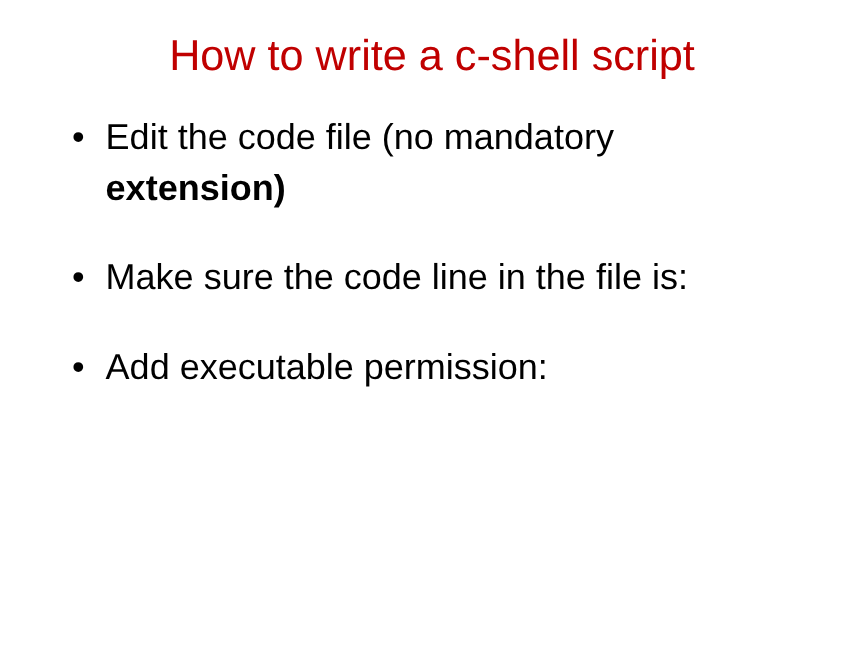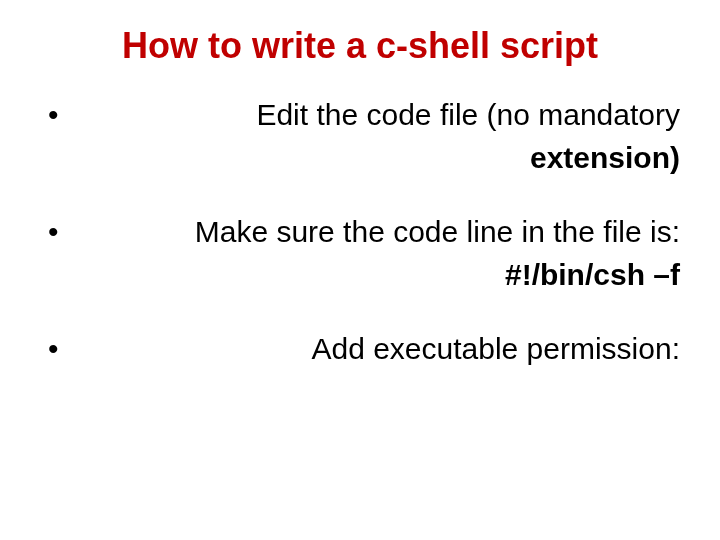--- a/index.html
+++ b/index.html
@@ -13,30 +13,29 @@
   }
   .slide {
     box-sizing: border-box;
     width: 720px;
     height: 540px;
     padding: 24px 40px 20px 40px;
   }
   .title {
     text-align: center;
     font-size: 36px;
-    font-weight: bold;
+    font-weight: normal;
     color: #c00000;
     margin: 0 0 28px 0;
     line-height: 1.2;
   }
   ul.points {
     list-style: none;
     padding: 0;
-    margin: 0;
-    text-align: right;
+    margin: 12px;
   }
   ul.points > li {
     position: relative;
     padding-left: 36px;
     font-size: 30px;
     line-height: 1.35;
     margin-bottom: 34px;
     color: #000000;
   }
   ul.points > li::before {
@@ -58,19 +57,18 @@
 
 <div class="slide">
   <h1 class="title">How to write a c-shell script</h1>
   <ul class="points">
     <li>
       <span>Edit the code file (no mandatory</span>
       <span class="sub">extension)</span>
     </li>
     <li>
       <span>Make sure the code line in the file is:</span>
-      <span class="sub">#!/bin/csh –f</span>
     </li>
     <li>
       <span>Add executable permission:</span>
     </li>
   </ul>
 </div>
 
 </body></html>

